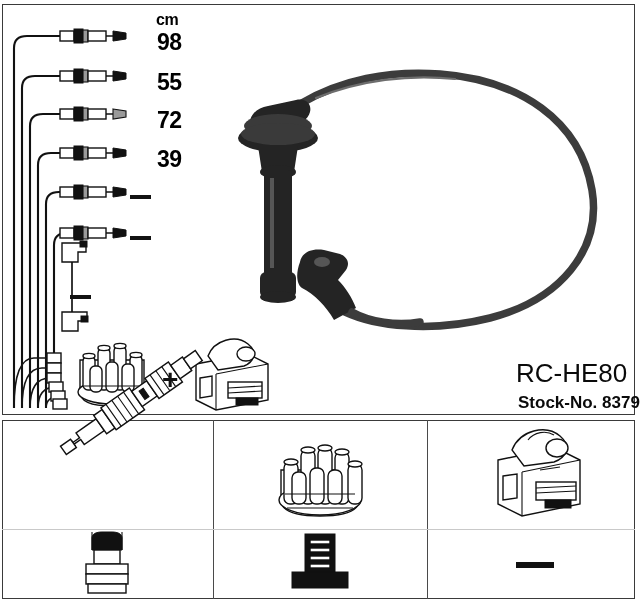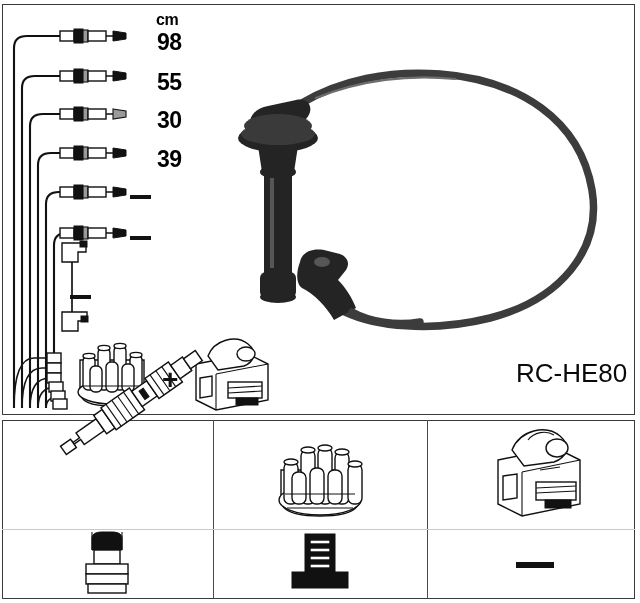--- a/index.html
+++ b/index.html
@@ -304,26 +304,27 @@
       <path class="fillw" d="M503,476 L517,474 L517,498 L503,500 Z"></path>
       <path class="ln-thin" d="M540,470 L560,467"></path>
     </g>
 
   </svg>
 
   <div class="lbl cm">cm</div>
 
   <div class="lbl meas" style="top:29px;">98</div>
   <div class="lbl meas" style="top:69px;text-align:right;">55</div>
-  <div class="lbl meas" style="top:107px;">30</div>
+  <div class="lbl meas" style="top:107px;">72</div>
   <div class="lbl meas" style="top:146px;">39</div>
 
   <div class="dash" style="top:195px;"></div>
   <div class="dash" style="top:236px;"></div>
   <div class="dash" style="top:295px;left:70px;"></div>
 
   <div class="plus">+</div>
 
   <div class="prodname">RC-HE80</div>
+  <div class="stockno">Stock-No. 8379</div>
 
   <div class="tbl-dash"></div>
 
 </div>
 
 </body></html>

